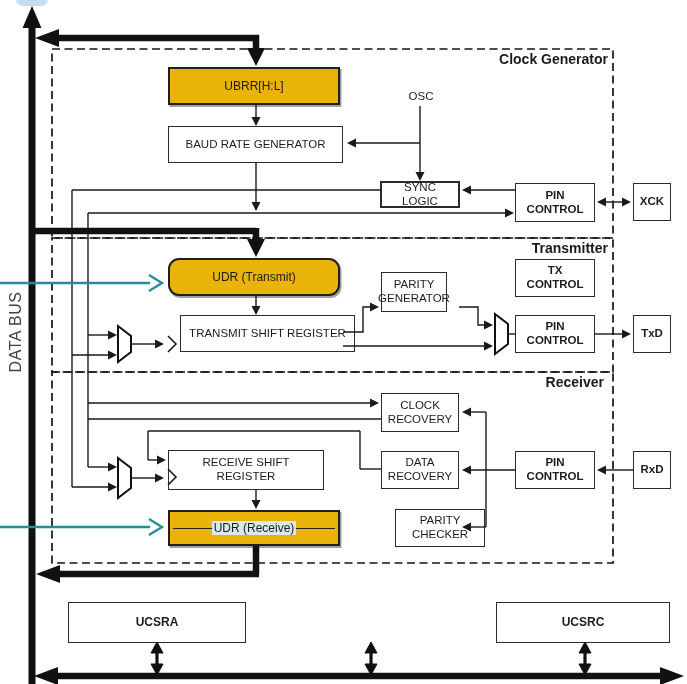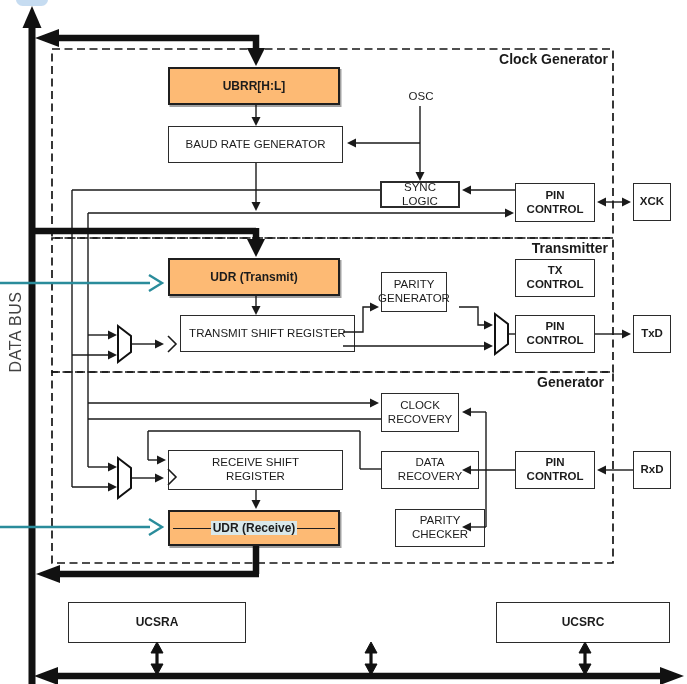--- a/index.html
+++ b/index.html
@@ -3,21 +3,21 @@
 <meta charset="utf-8">
 <style>
   html,body{margin:0;padding:0;background:#fff;}
   .stage{position:relative;width:687px;height:684px;background:#fff;overflow:hidden;
          font-family:"Liberation Sans", sans-serif;}
   .wires{position:absolute;left:0;top:0;pointer-events:none;}
   .box{position:absolute;box-sizing:border-box;border:1.7px solid #2b2b2b;background:#fff;
        display:flex;align-items:center;justify-content:center;text-align:center;
        font-size:11.5px;line-height:1.2;color:#1c1c1c;padding:0 8px;}
   .box.narrow{padding:8px 11px;}
-  .box.shaded{background:#fdba74;font-weight:bold;font-size:12px;border-width:2px;border-color:#1f1f1f;
+  .box.shaded{background:#eab308;font-weight:normal;font-size:12px;border-width:2px;border-color:#1f1f1f;
        box-shadow:1.5px 2px 0 rgba(45,45,45,.45);}
   .box.pinbox{font-weight:bold;font-size:11.5px;}
   .box.reg{font-weight:bold;font-size:12px;border-width:1.6px;}
   .seclabel{position:absolute;font-weight:bold;font-size:14px;color:#1a1a1a;text-align:right;}
   .osc{position:absolute;font-size:11.5px;color:#1c1c1c;}
   .databus{position:absolute;left:-38px;top:322px;width:110px;height:20px;text-align:center;
        font-size:16px;color:#414141;letter-spacing:.5px;transform:rotate(-90deg);}
   .midline{position:absolute;left:3px;right:3px;top:50%;border-top:1.6px solid #1f1f1f;}
   .udrlabel{position:relative;background:#d9e8ea;padding:0 2px;}
   .artifact{position:absolute;left:16px;top:-7px;width:32px;height:13px;border-radius:8px;
@@ -27,43 +27,43 @@
 <body>
 
 <div class="stage">
 
   <div class="artifact"></div>
 
   <div class="databus">DATA BUS</div>
 
   <div class="seclabel" style="left:400px;top:51px;width:208px;">Clock Generator</div>
   <div class="seclabel" style="left:400px;top:240px;width:208px;">Transmitter</div>
-  <div class="seclabel" style="left:400px;top:374px;width:204px;">Generator</div>
+  <div class="seclabel" style="left:400px;top:374px;width:204px;">Receiver</div>
 
   <div class="osc" style="left:406px;top:90px;width:30px;text-align:center;">OSC</div>
 
   <div class="box shaded" style="left:168px;top:67px;width:172px;height:38px;">UBRR[H:L]</div>
   <div class="box" style="left:168px;top:126px;width:175px;height:37px;">BAUD RATE GENERATOR</div>
   <div class="box" style="left:380px;top:181px;width:80px;height:27px;border-width:2px;">SYNC LOGIC</div>
   <div class="box narrow pinbox" style="left:515px;top:183px;width:80px;height:39px;">PIN CONTROL</div>
   <div class="box" style="left:633px;top:183px;width:38px;height:38px;font-weight:bold;padding:0;">XCK</div>
 
-  <div class="box shaded" style="left:168px;top:258px;width:172px;height:38px;">UDR (Transmit)</div>
+  <div class="box shaded" style="left:168px;top:258px;width:172px;height:38px;border-radius:11px;">UDR (Transmit)</div>
   <div class="box" style="left:168px;top:315px;width:175px;height:37px;padding:0 2px;margin-left:12px;">TRANSMIT SHIFT REGISTER</div>
   <div class="box narrow" style="left:381px;top:272px;width:66px;height:40px;">PARITY GENERATOR</div>
   <div class="box narrow pinbox" style="left:515px;top:259px;width:80px;height:38px;">TX CONTROL</div>
   <div class="box narrow pinbox" style="left:515px;top:315px;width:80px;height:38px;">PIN CONTROL</div>
   <div class="box" style="left:633px;top:315px;width:38px;height:38px;font-weight:bold;padding:8px;">TxD</div>
 
   <div class="box narrow" style="left:381px;top:393px;width:78px;height:39px;">CLOCK RECOVERY</div>
-  <div class="box narrow" style="left:381px;top:451px;width:98px;height:38px;">DATA RECOVERY</div>
+  <div class="box narrow" style="left:381px;top:451px;width:78px;height:38px;">DATA RECOVERY</div>
   <div class="box narrow pinbox" style="left:515px;top:451px;width:80px;height:38px;">PIN CONTROL</div>
   <div class="box" style="left:633px;top:451px;width:38px;height:38px;font-weight:bold;padding:12px;">RxD</div>
   <div class="box narrow" style="left:395px;top:509px;width:90px;height:38px;">PARITY CHECKER</div>
-  <div class="box" style="left:168px;top:450px;width:175px;height:40px;padding:0 16px;">RECEIVE SHIFT REGISTER</div>
+  <div class="box" style="left:168px;top:450px;width:156px;height:40px;padding:0 16px;">RECEIVE SHIFT REGISTER</div>
 
   <div class="box shaded" style="left:168px;top:510px;width:172px;height:36px;">
     <div class="midline"></div>
     <span class="udrlabel">UDR (Receive)</span>
   </div>
 
   <div class="box reg" style="left:68px;top:602px;width:178px;height:41px;">UCSRA</div>
   <div class="box reg" style="left:496px;top:602px;width:174px;height:41px;">UCSRC</div>
 
   <svg class="wires" width="687" height="684" viewBox="0 0 687 684">

